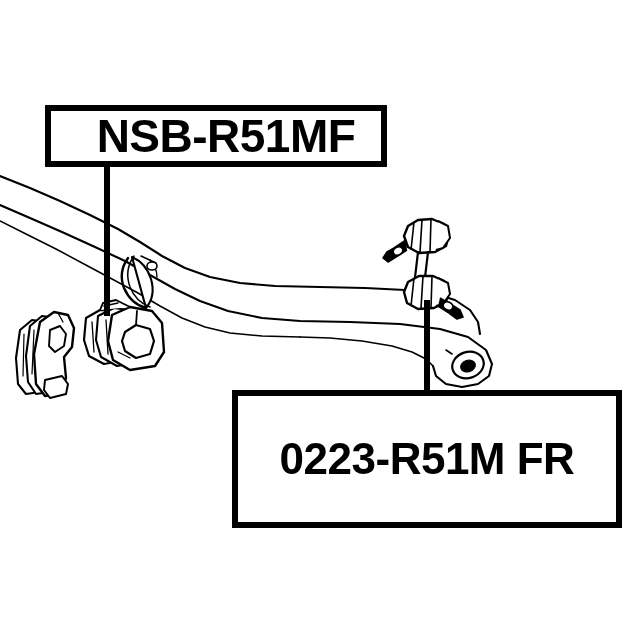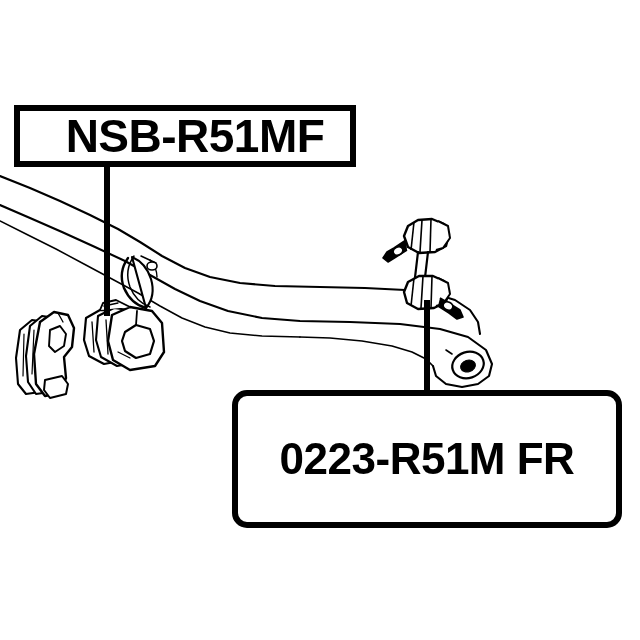--- a/index.html
+++ b/index.html
@@ -38,37 +38,36 @@
   }
   .callout-line {
     font-family: "Liberation Sans", sans-serif;
     font-weight: bold;
     color: #000000;
     white-space: pre;
     line-height: 1.0;
     text-align: center;
   }
   #callout-top {
-    left: 14px;
+    left: 45px;
     top: 105px;
     width: 342px;
     height: 62px;
     padding-left: 20px;
   }
   #callout-top .callout-line {
     font-size: 46px;
     letter-spacing: -0.5px;
   }
   #callout-bottom {
     left: 232px;
     top: 390px;
     width: 390px;
     height: 138px;
     justify-content: space-evenly;
-    border-radius: 15px;
   }
   #callout-bottom .callout-line {
     font-size: 44px;
     letter-spacing: -0.5px;
   }
 </style>
 </head>
 <body>
 
 <div id="stage">

